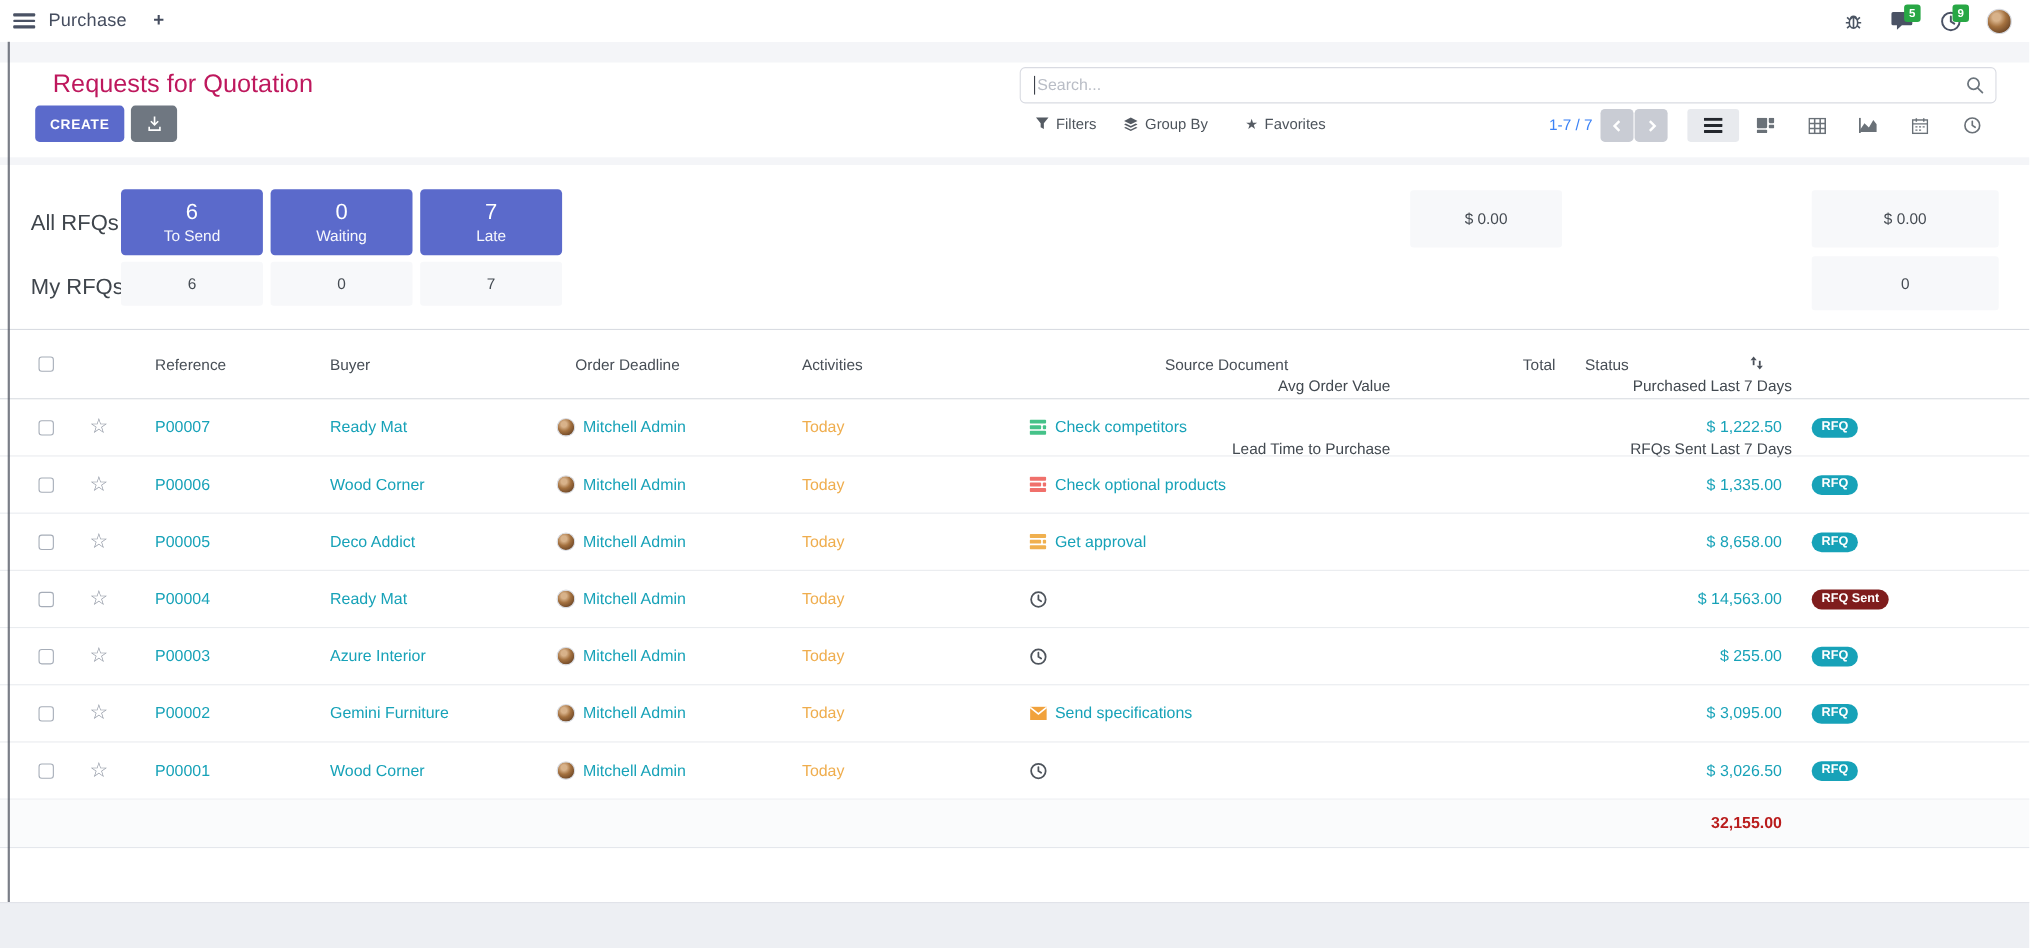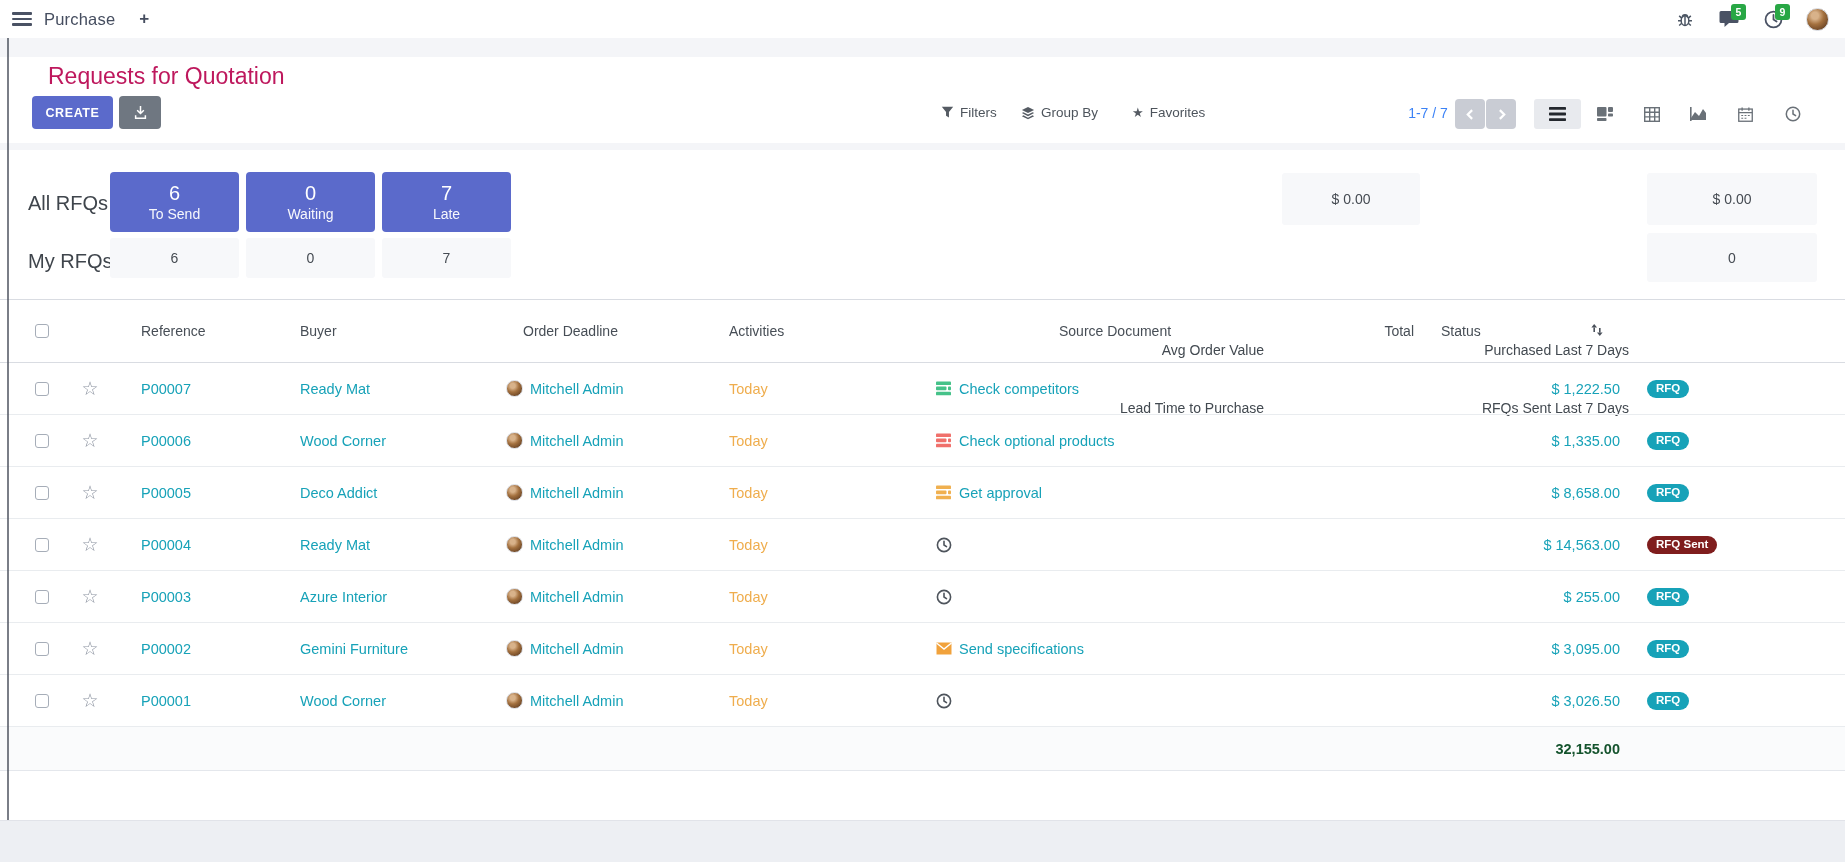--- a/index.html
+++ b/index.html
@@ -60,21 +60,21 @@
   .thead .c-vendor { border-right:1px solid #dfe2e7; height:64px; }
   .chk { appearance:none; -webkit-appearance:none; width:14px; height:14px; margin-left:35px; border:1px solid #a6adb8; border-radius:3px; background:#fff; cursor:pointer; display:block; }
   .star { font-size:19px; color:#8c93a0; cursor:pointer; line-height:1; }
   .link { color:#17a2b8; cursor:pointer; }
   .today { color:#efad4d; }
   .avatar-sm { width:17px; height:17px; border-radius:50%; flex:none; background:radial-gradient(circle at 38% 32%, #d8b28a 0 18%, #a4713f 45%, #6b4526 80%, #4e311a); border:1px solid #d9dce2; }
   .act-icon { width:17px; height:17px; display:flex; align-items:center; justify-content:center; flex:none; }
   .badge { display:inline-block; color:#fff; font-size:11.5px; font-weight:700; padding:3.5px 9px; border-radius:11px; line-height:1; cursor:default; }
   .sort-chevron { margin-left:auto; margin-right:28px; color:#6c757d; display:flex; }
   .total-val { color:#17a2b8; }
-  .foot-total { font-weight:700; color:#14532d; }
+  .foot-total { font-weight:700; color:#b91c1c; }
 
   .bottom-band { position:absolute; left:0; top:820px; width:1845px; height:42px; background:#edeff3; border-top:1px solid #e1e3e9; }
 
   svg { display:block; }
 </style>
 </head>
 <body>
 
 <div class="topbar">
   <div class="hamburger">
@@ -116,20 +116,30 @@
   <button class="btn-create">CREATE</button>
   <button class="btn-export">
     <span>
       <svg width="15" height="15" viewBox="0 0 16 16" fill="#fff">
         <path d="M7.2 1h1.6v6.2l2.2-2.2 1.1 1.1L8 10.2 3.9 6.1 5 5l2.2 2.2z"></path>
           <path d="M2 11h1.6v2.4h8.8V11H14v4H2z"></path>
       </svg>
     </span>
   </button>
 
+  <div class="searchbox">
+    <span class="search-cursor"></span>
+    <span class="search-ph">Search...</span>
+    <span>
+      <svg width="17" height="17" viewBox="0 0 16 16" fill="none" stroke="#6c757d" stroke-width="1.5">
+        <circle cx="6.7" cy="6.7" r="4.8"></circle>
+          <path d="M10.4 10.4 L14.3 14.3" stroke-linecap="round"></path>
+      </svg>
+    </span>
+  </div>
 
   <div class="cp-row2-item" style="left:941px;">
     <span>
       <svg width="13" height="13" viewBox="0 0 16 16" fill="#555b63">
           <path d="M1 1h14L9.8 7.5V14l-3.6-2V7.5z"></path>
         </svg>
     </span>
     <span>Filters</span>
   </div>
   <div class="cp-row2-item" style="left:1021px;">

